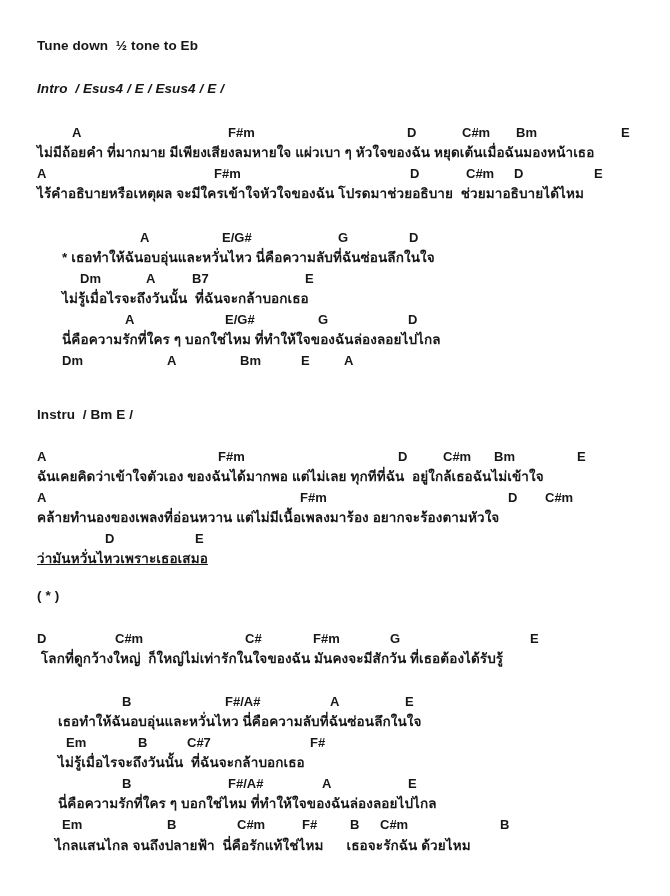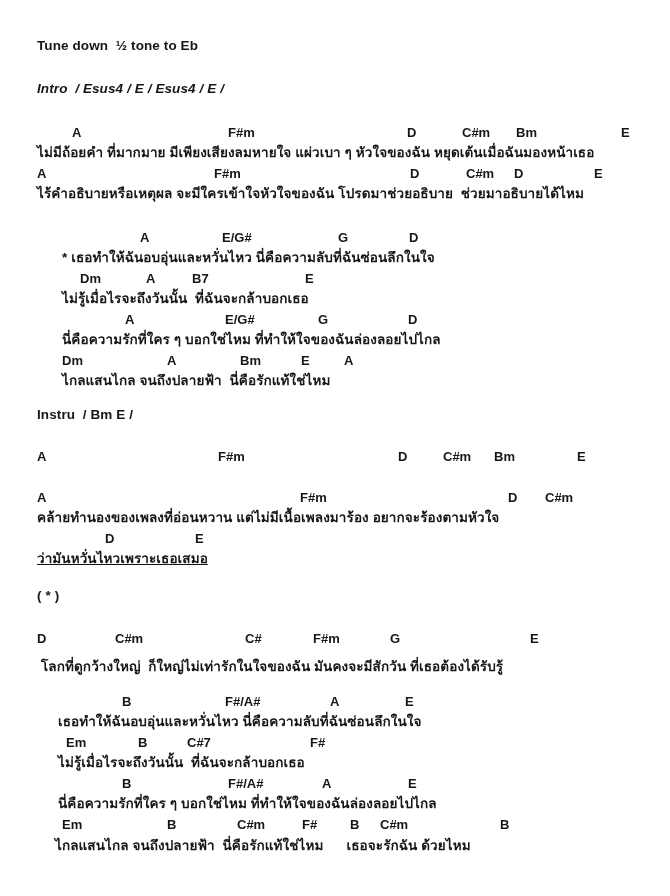--- a/index.html
+++ b/index.html
@@ -58,30 +58,30 @@
     <div class="line lyric" style="top: 145px; left: 37px;">ไม่มีถ้อยคำ ที่มากมาย มีเพียงเสียงลมหายใจ แผ่วเบา ๆ หัวใจของฉัน หยุดเต้นเมื่อฉันมองหน้าเธอ</div>
     <div class="line chords" style="top: 166px;"><span class="chord" style="left: 37px;">A</span><span class="chord" style="left: 214px;">F#m</span><span class="chord" style="left: 410px;">D</span><span class="chord" style="left: 466px;">C#m</span><span class="chord" style="left: 514px;">D</span><span class="chord" style="left: 594px;">E</span></div>
     <div class="line lyric" style="top: 186px; left: 37px;">ไร้คำอธิบายหรือเหตุผล จะมีใครเข้าใจหัวใจของฉัน โปรดมาช่วยอธิบาย  ช่วยมาอธิบายได้ไหม</div>
     <div class="line chords" style="top: 230px;"><span class="chord" style="left: 140px;">A</span><span class="chord" style="left: 222px;">E/G#</span><span class="chord" style="left: 338px;">G</span><span class="chord" style="left: 409px;">D</span></div>
     <div class="line lyric" style="top: 250px; left: 62px;">* เธอทำให้ฉันอบอุ่นและหวั่นไหว นี่คือความลับที่ฉันซ่อนลึกในใจ</div>
     <div class="line chords" style="top: 271px;"><span class="chord" style="left: 80px;">Dm</span><span class="chord" style="left: 146px;">A</span><span class="chord" style="left: 192px;">B7</span><span class="chord" style="left: 305px;">E</span></div>
     <div class="line lyric" style="top: 291px; left: 62px;">ไม่รู้เมื่อไรจะถึงวันนั้น  ที่ฉันจะกล้าบอกเธอ</div>
     <div class="line chords" style="top: 312px;"><span class="chord" style="left: 125px;">A</span><span class="chord" style="left: 225px;">E/G#</span><span class="chord" style="left: 318px;">G</span><span class="chord" style="left: 408px;">D</span></div>
     <div class="line lyric" style="top: 332px; left: 62px;">นี่คือความรักที่ใคร ๆ บอกใช่ไหม ที่ทำให้ใจของฉันล่องลอยไปไกล</div>
     <div class="line chords" style="top: 353px;"><span class="chord" style="left: 62px;">Dm</span><span class="chord" style="left: 167px;">A</span><span class="chord" style="left: 240px;">Bm</span><span class="chord" style="left: 301px;">E</span><span class="chord" style="left: 344px;">A</span></div>
-    <div class="line lyric" style="top: 373px; left: 62px;">ไกลแสนไกล จนถึงปลายฟ้า  นี่คือรักแท้ใช่ไหม</div>
     <div class="line label" style="top: 407px; left: 37px; text-align: right;">Instru  / Bm E /</div>
     <div class="line chords" style="top: 449px;"><span class="chord" style="left: 37px;">A</span><span class="chord" style="left: 218px;">F#m</span><span class="chord" style="left: 398px;">D</span><span class="chord" style="left: 443px;">C#m</span><span class="chord" style="left: 494px;">Bm</span><span class="chord" style="left: 577px;">E</span></div>
+    <div class="line lyric" style="top: 469px; left: 37px;">ฉันเคยคิดว่าเข้าใจตัวเอง ของฉันได้มากพอ แต่ไม่เลย ทุกทีที่ฉัน  อยู่ใกล้เธอฉันไม่เข้าใจ</div>
     <div class="line chords" style="top: 490px;"><span class="chord" style="left: 37px;">A</span><span class="chord" style="left: 300px;">F#m</span><span class="chord" style="left: 508px;">D</span><span class="chord" style="left: 545px;">C#m</span></div>
     <div class="line lyric" style="top: 510px; left: 37px;">คล้ายทำนองของเพลงที่อ่อนหวาน แต่ไม่มีเนื้อเพลงมาร้อง อยากจะร้องตามหัวใจ</div>
     <div class="line chords" style="top: 531px;"><span class="chord" style="left: 105px;">D</span><span class="chord" style="left: 195px;">E</span></div>
     <div class="line lyric" style="top: 551px; left: 37px; text-decoration: underline;">ว่ามันหวั่นไหวเพราะเธอเสมอ</div>
     <div class="line label" style="top: 588px; left: 37px;">( * )</div>
     <div class="line chords" style="top: 631px;"><span class="chord" style="left: 37px;">D</span><span class="chord" style="left: 115px;">C#m</span><span class="chord" style="left: 245px;">C#</span><span class="chord" style="left: 313px;">F#m</span><span class="chord" style="left: 390px;">G</span><span class="chord" style="left: 530px;">E</span></div>
-    <div class="line lyric" style="top: 651px; left: 41px; margin-top: 8px;">โลกที่ดูกว้างใหญ่  ก็ใหญ่ไม่เท่ารักในใจของฉัน มันคงจะมีสักวัน ที่เธอต้องได้รับรู้</div>
+    <div class="line lyric" style="top: 651px; left: 41px;">โลกที่ดูกว้างใหญ่  ก็ใหญ่ไม่เท่ารักในใจของฉัน มันคงจะมีสักวัน ที่เธอต้องได้รับรู้</div>
     <div class="line chords" style="top: 694px;"><span class="chord" style="left: 122px;">B</span><span class="chord" style="left: 225px;">F#/A#</span><span class="chord" style="left: 330px;">A</span><span class="chord" style="left: 405px;">E</span></div>
     <div class="line lyric" style="top: 714px; left: 58px;">เธอทำให้ฉันอบอุ่นและหวั่นไหว นี่คือความลับที่ฉันซ่อนลึกในใจ</div>
     <div class="line chords" style="top: 735px;"><span class="chord" style="left: 66px;">Em</span><span class="chord" style="left: 138px;">B</span><span class="chord" style="left: 187px;">C#7</span><span class="chord" style="left: 310px;">F#</span></div>
     <div class="line lyric" style="top: 755px; left: 58px;">ไม่รู้เมื่อไรจะถึงวันนั้น  ที่ฉันจะกล้าบอกเธอ</div>
     <div class="line chords" style="top: 776px;"><span class="chord" style="left: 122px;">B</span><span class="chord" style="left: 228px;">F#/A#</span><span class="chord" style="left: 322px;">A</span><span class="chord" style="left: 408px;">E</span></div>
     <div class="line lyric" style="top: 796px; left: 58px;">นี่คือความรักที่ใคร ๆ บอกใช่ไหม ที่ทำให้ใจของฉันล่องลอยไปไกล</div>
     <div class="line chords" style="top: 817px;"><span class="chord" style="left: 62px;">Em</span><span class="chord" style="left: 167px;">B</span><span class="chord" style="left: 237px;">C#m</span><span class="chord" style="left: 302px;">F#</span><span class="chord" style="left: 350px;">B</span><span class="chord" style="left: 380px;">C#m</span><span class="chord" style="left: 500px;">B</span></div>
     <div class="line lyric" style="top: 838px; left: 55px;">ไกลแสนไกล จนถึงปลายฟ้า  นี่คือรักแท้ใช่ไหม      เธอจะรักฉัน ด้วยไหม</div>
   </div>
 

